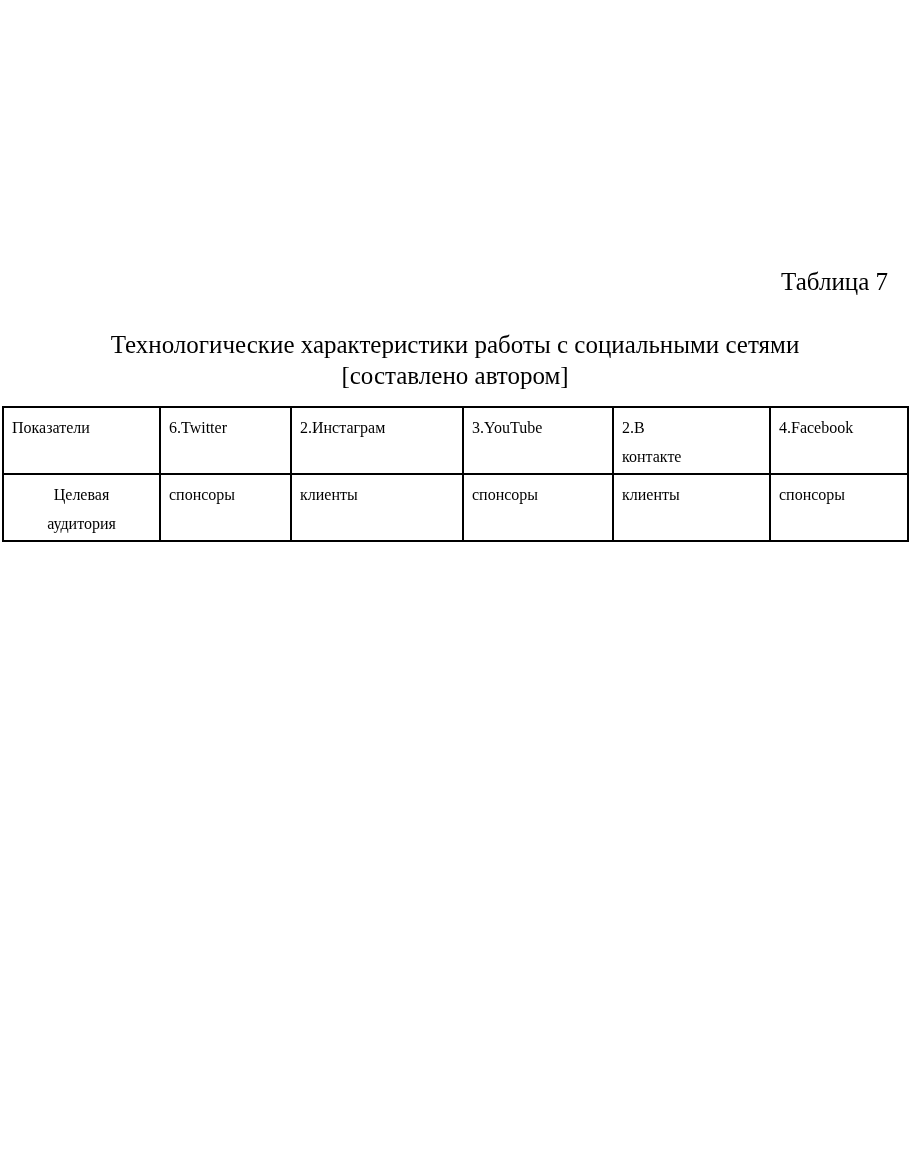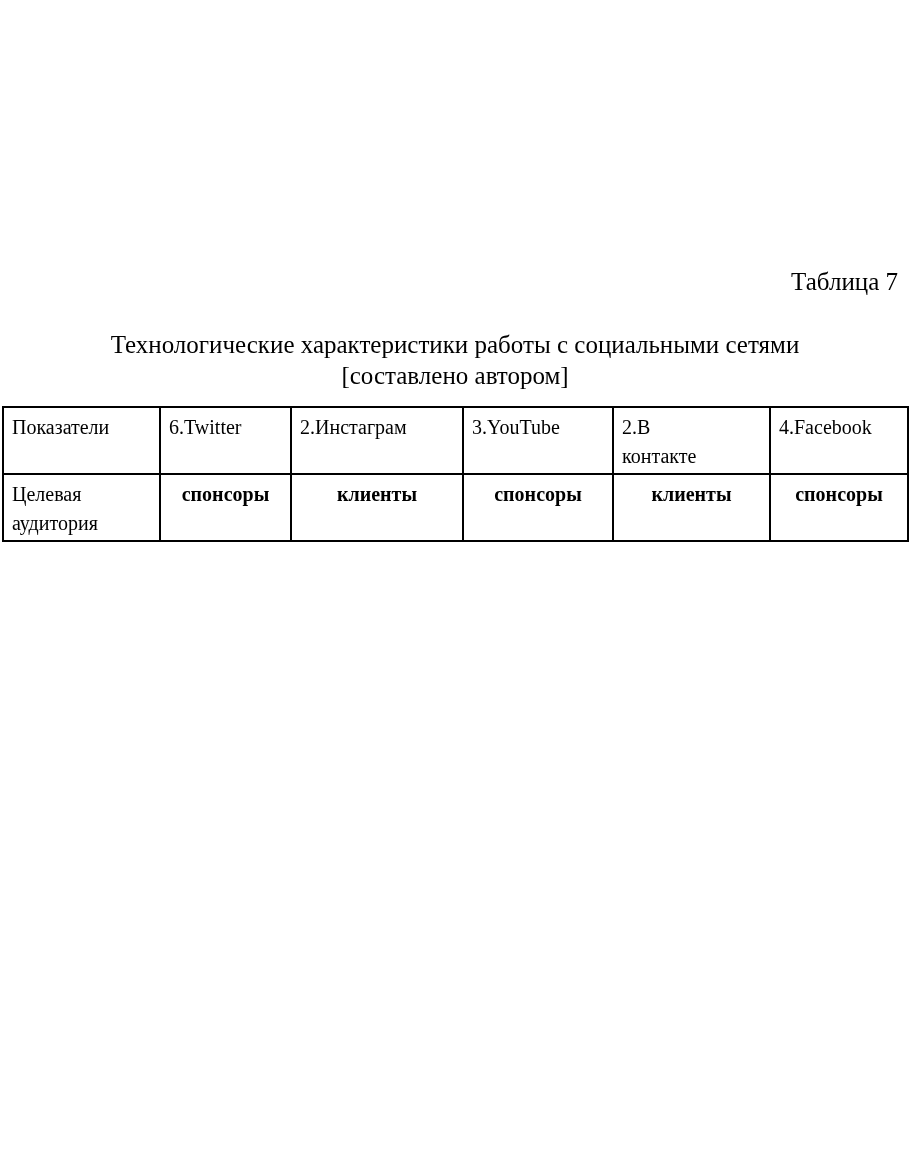--- a/index.html
+++ b/index.html
@@ -7,21 +7,21 @@
     width: 910px;
     background: #ffffff;
     font-family: "Liberation Serif", "DejaVu Serif", serif;
     color: #000000;
   }
   body { height: 1155px; overflow: hidden; }
   .page { width: 910px; height: 1155px; background: #ffffff; }
 
   .caption-right {
     margin-top: 266px;
-    margin-right: 12px;
+    margin-right: 22px;
     text-align: right;
     font-size: 25px;
     line-height: 31px;
   }
   .doc-title {
     margin-top: 32px;
     text-align: center;
     font-size: 25px;
     line-height: 31px;
   }
@@ -34,33 +34,33 @@
 
   table.char-table {
     margin: 15px 0 0 2px;
     border-collapse: collapse;
     table-layout: fixed;
     width: 905px;
   }
   table.char-table th,
   table.char-table td {
     border: 2px solid #000000;
-    font-size: 20px;
+    font-size: 16px;
     line-height: 29px;
     font-weight: normal;
     vertical-align: top;
     padding: 5px 8px 2px 8px;
     white-space: pre-line;
     overflow: hidden;
   }
   
   table.char-table th { text-align: left; }
-  table.char-table td.row-label { text-align: left; margin-top: 36px; }
+  table.char-table td.row-label { text-align: center; margin-top: 36px; }
   
-  table.char-table td.val { text-align: center; font-weight: bold; }
+  table.char-table td.val { text-align: left; }
 
   tr.hdr    { height: 61px; }
   tr.r-aud  { height: 64px; }
   tr.r-cont { height: 63px; }
   tr.r-tool { height: 124px; }
   tr.r-cnt  { height: 119px; }
 </style>
 </head>
 <body>
 

